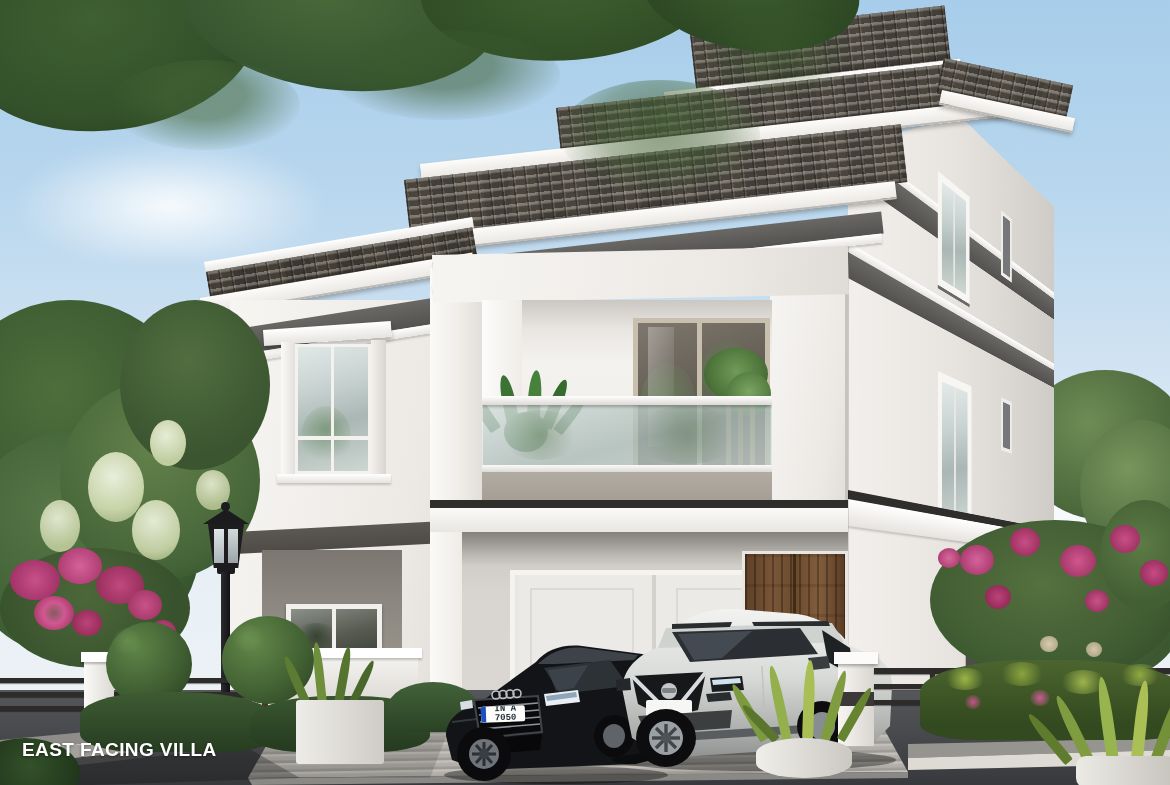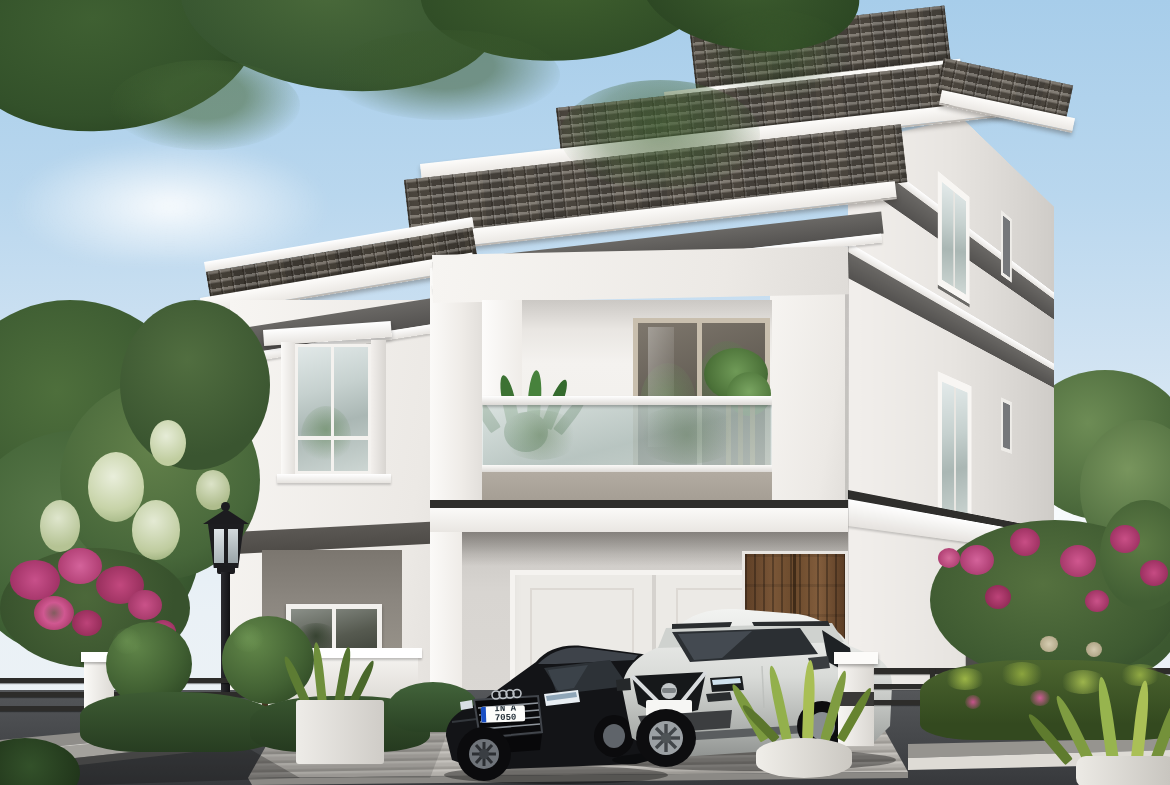--- a/index.html
+++ b/index.html
@@ -446,13 +446,14 @@
 
   <div>
     <div class="leafblade" style="left:1086px;top:688px;width:11px;height:78px;background:#7f9c41;transform:rotate(-26deg);"></div>
     <div class="leafblade" style="left:1108px;top:676px;width:12px;height:92px;background:#97b44e;transform:rotate(-8deg);"></div>
     <div class="leafblade" style="left:1130px;top:680px;width:12px;height:88px;background:#aac056;transform:rotate(6deg);"></div>
     <div class="leafblade" style="left:1148px;top:690px;width:11px;height:76px;background:#74913a;transform:rotate(20deg);"></div>
     <div class="leafblade" style="left:1064px;top:700px;width:10px;height:62px;background:#5f7b2e;transform:rotate(-40deg);"></div>
     <div class="a" style="left:1076px;top:756px;width:100px;height:32px;border-radius:10px;background:linear-gradient(90deg,#eceae5,#c6c3bd);"></div>
   </div>
 
+  <div class="cap">EAST FACING VILLA</div>
 </div>
 
 </body></html>

